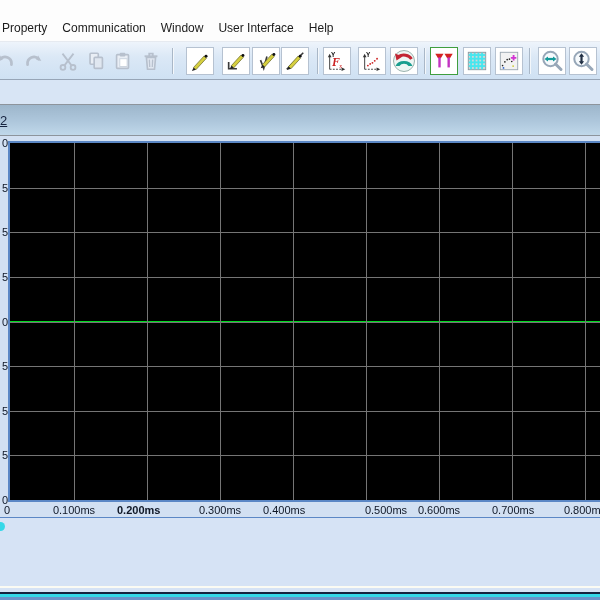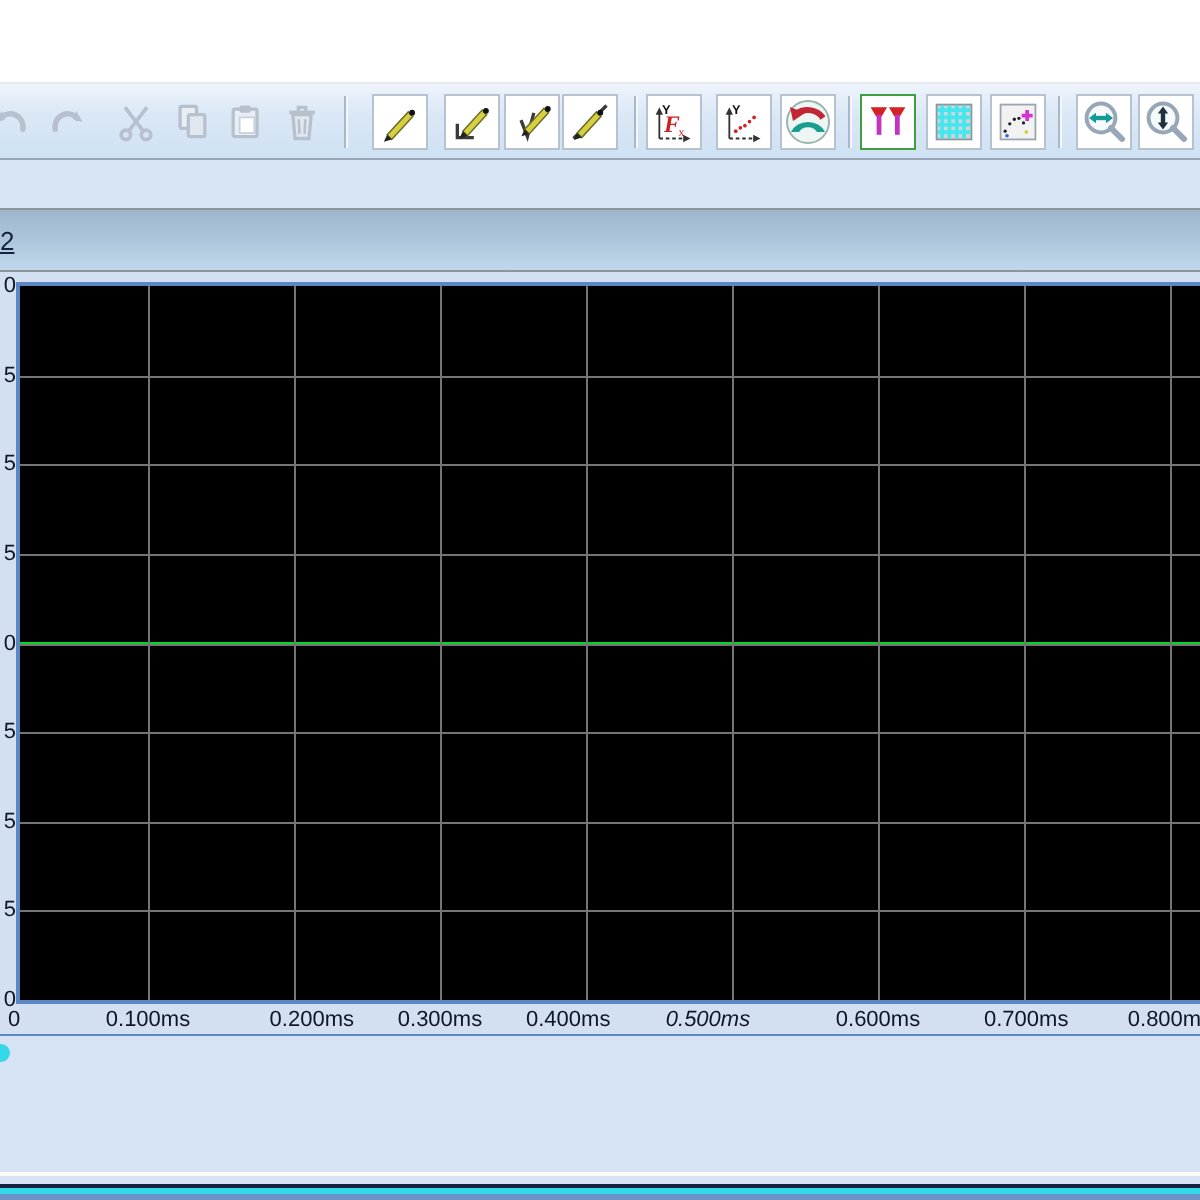--- a/index.html
+++ b/index.html
@@ -51,20 +51,27 @@
   .bp-navy{position:absolute;left:0;top:74px;width:600px;height:2px;background:#16233f;}
   .bp-cyan{position:absolute;left:0;top:76px;width:600px;height:3px;background:#35d8e8;}
   .bp-steel{position:absolute;left:0;top:79px;width:600px;height:3px;background:#6b93c9;}
   .bp-dot{position:absolute;left:-4px;top:4px;width:9px;height:9px;border-radius:50%;background:#35d8e8;}
 </style>
 </head>
 <body>
 
 <div id="screen">
 
+  <div class="menu-bar">
+      <span class="menu-item">Property</span>
+      <span class="menu-item">Communication</span>
+      <span class="menu-item">Window</span>
+      <span class="menu-item">User Interface</span>
+      <span class="menu-item">Help</span>
+    </div>
 
   <div class="toolbar">
 
     <button class="tb" style="left:-9px">
       <svg width="22" height="22" viewBox="0 0 24 24">
         <path d="M19 16 C20 8 11 5 7 10" fill="none" stroke="#b7c0cd" stroke-width="3" stroke-linecap="round"></path>
         <polygon points="9.5,10.5 4,12 7.5,6" fill="#b7c0cd"></polygon>
       </svg>
     </button>
 
@@ -284,24 +291,24 @@
       <span style="top: 270.9px;">5</span>
       <span style="top: 315.5px;">0</span>
       <span style="top: 360.1px;">5</span>
       <span style="top: 404.8px;">5</span>
       <span style="top: 449.4px;">5</span>
       <span style="top: 494px;">0</span>
     </div>
   <div class="xaxis">
       <span style="left: 4px;">0</span>
       <span style="left: 44px; width: 60px; text-align: center;">0.100ms</span>
-      <span style="left: 117px; width: 60px; text-align: right;">0.200ms</span>
+      <span style="left: 117px; width: 60px; text-align: left; font-weight: bold;">0.200ms</span>
       <span style="left: 190px; width: 60px; text-align: center;">0.300ms</span>
       <span style="left: 263px; width: 60px; text-align: left;">0.400ms</span>
-      <span style="left: 324px; width: 60px; text-align: center; font-style: italic;">0.500ms</span>
+      <span style="left: 356px; width: 60px; text-align: center;">0.500ms</span>
       <span style="left: 409px; width: 60px; text-align: center;">0.600ms</span>
       <span style="left: 492px; width: 60px; text-align: left;">0.700ms</span>
       <span style="left: 555px; width: 60px; text-align: center;">0.800ms</span>
     </div>
   <div class="chart-bottom-line"></div>
 
   <div class="bottom-panel">
     <div class="bp-dot"></div>
     <div class="bp-white"></div>
     <div class="bp-navy"></div>

